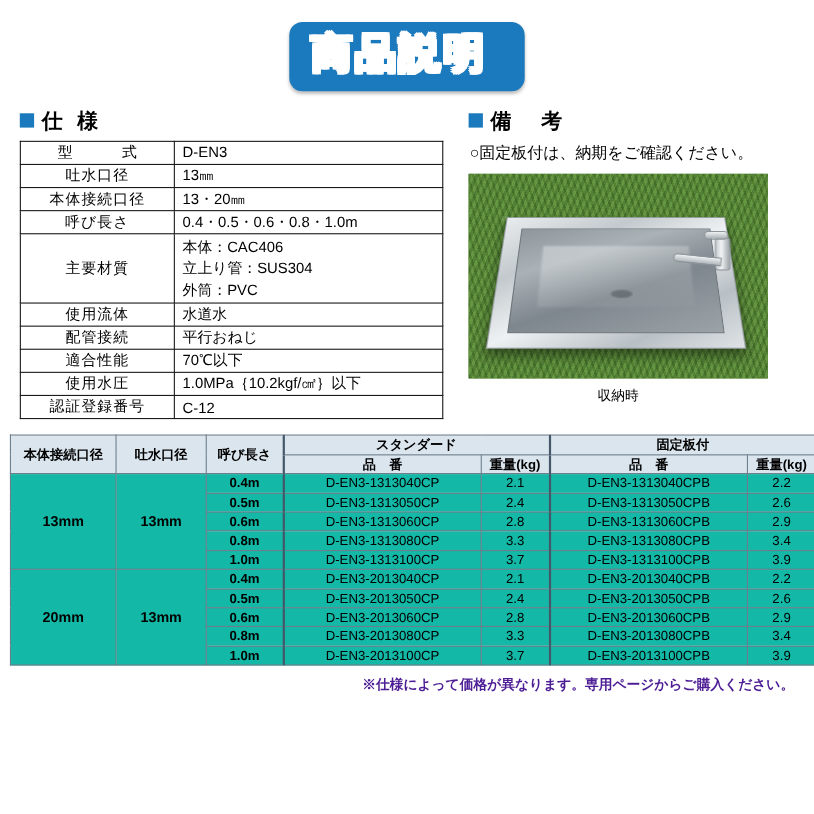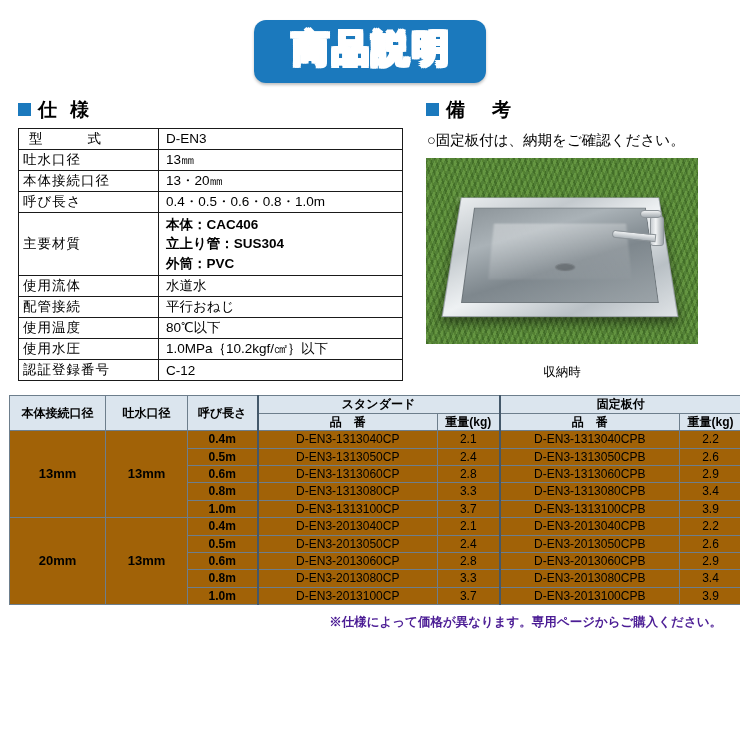--- a/index.html
+++ b/index.html
@@ -16,21 +16,21 @@
 
   
   .banner-wrap {
     padding-top: 20px;
     display: flex;
     justify-content: center;
   }
   .banner {
     background: #1b79bd;
     border-radius: 12px;
-    padding: 9px 34px 13px 38px;
+    padding: 9px 34px 13px 20px;
     box-shadow: 0 2px 3px rgba(0,0,0,0.25);
   }
   .banner-text {
     color: #ffffff;
     font-size: 37px;
     font-weight: bold;
     letter-spacing: 3px;
     text-shadow:
       -2px -2px 0 #ffffff, 2px -2px 0 #ffffff,
       -2px 2px 0 #ffffff, 2px 2px 0 #ffffff,
@@ -73,20 +73,21 @@
   }
   table.spec td {
     border: 1px solid #1a1a1a;
     font-size: 13.5px;
     padding: 1px 4px;
     height: 20px;
     vertical-align: middle;
   }
   table.spec td.lbl {
     width: 140px;
+    text-align: center;
     letter-spacing: 1px;
   }
   table.spec td.lbl.sp { letter-spacing: 6px; text-indent: 6px; }
   table.spec td.val { padding-left: 7px; margin-top: 18px; }
   table.spec td.mat { padding: 2px 4px 2px 7px; line-height: 1.45; }
 
   
   .notes { margin-top: 7px; }
   .note {
     font-size: 14.5px;
@@ -177,21 +178,21 @@
     position: absolute; right: 2px; top: 0;
     width: 22px; height: 8px;
     background: linear-gradient(180deg, #eef0f1, #a7aeb3);
     border-radius: 4px;
     border: 1px solid #8d9499;
   }
   .photo-cap {
     width: 272px;
     text-align: center;
     font-size: 12.5px;
-    margin-top: 20px;
+    margin-top: 8px;
   }
 
   
   .models { padding: 14px 9px 0 9px; }
   table.mdl {
     border-collapse: collapse;
     width: 722px;
     table-layout: fixed;
     font-size: 12px;
   }
@@ -200,21 +201,21 @@
     text-align: center;
     padding: 1px 2px;
     height: 17px;
     line-height: 1.2;
   }
   table.mdl thead th {
     background: #dbe5ee;
     font-weight: bold;
     font-size: 12px;
   }
-  table.mdl tbody td { background: #a16207; }
+  table.mdl tbody td { background: #14b8a6; }
   table.mdl td.grp {
     font-weight: bold;
     font-size: 13px;
   }
   table.mdl td.len { font-weight: bold; }
   .thick-top td, .thick-top th { border-top: 2px solid #44586a; }
   .sep-left { border-left: 2px solid #44586a !important; }
 
   .footnote {
     color: #4c1d95;
@@ -254,35 +255,35 @@
         <tr>
           <td class="lbl">本体接続口径</td>
           <td class="val">13・20㎜</td>
         </tr>
         <tr>
           <td class="lbl">呼び長さ</td>
           <td class="val">0.4・0.5・0.6・0.8・1.0m</td>
         </tr>
         <tr>
           <td class="lbl">主要材質</td>
-          <td class="mat" style="white-space: pre-line; font-weight: bold;">本体：CAC406
+          <td class="mat" style="white-space: pre-line;">本体：CAC406
 立上り管：SUS304
 外筒：PVC</td>
         </tr>
         <tr>
           <td class="lbl">使用流体</td>
           <td class="val">水道水</td>
         </tr>
         <tr>
           <td class="lbl">配管接続</td>
           <td class="val">平行おねじ</td>
         </tr>
         <tr>
-          <td class="lbl">使用温度</td>
-          <td class="val">80℃以下</td>
+          <td class="lbl">適合性能</td>
+          <td class="val">70℃以下</td>
         </tr>
         <tr>
           <td class="lbl">使用水圧</td>
           <td class="val">1.0MPa｛10.2kgf/㎠｝以下</td>
         </tr>
         <tr>
           <td class="lbl">認証登録番号</td>
           <td class="val">C-12</td>
         </tr>
       </tbody>

